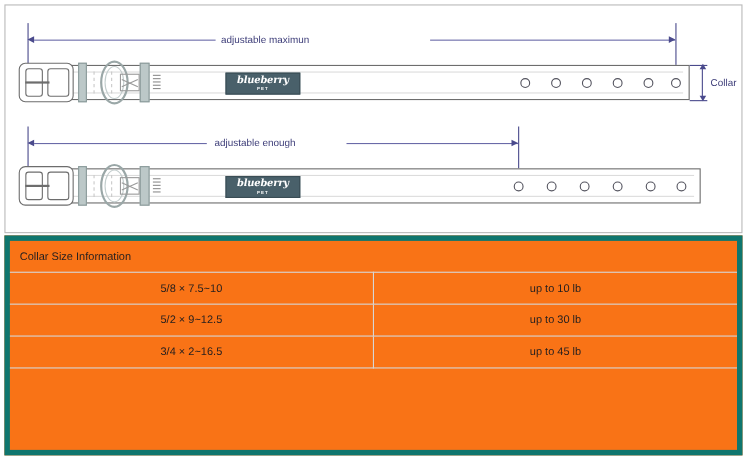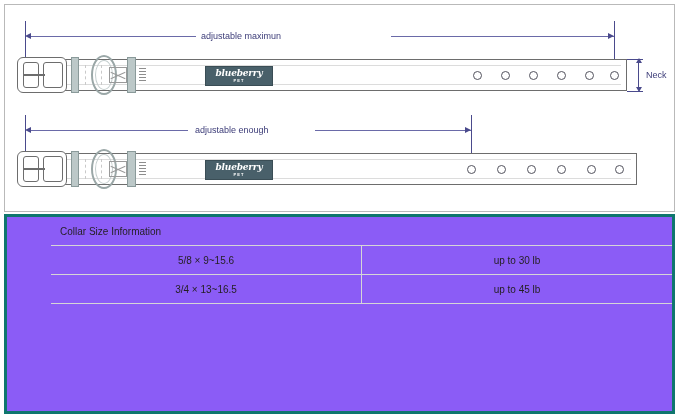--- a/index.html
+++ b/index.html
@@ -3,21 +3,21 @@
 <meta charset="utf-8">
 <style>
   html,body{margin:0;padding:0;background:#ffffff;}
   body{width:679px;height:418px;position:relative;overflow:hidden;
        font-family:"Liberation Sans","DejaVu Sans",sans-serif;color:#231f20;}
 
   
   #diagram-panel{position:absolute;left:4px;top:4px;width:671px;height:208px;
        border:1px solid #b9b9b9;box-sizing:border-box;background:#fff;}
   #table-panel{position:absolute;left:4px;top:214px;width:671px;height:200px;
-       border:3px solid #0f766e;box-sizing:border-box;background:#8b5cf6;padding-left:44px;}
+       border:5px solid #0f766e;box-sizing:border-box;background:#f97316;}
 
   
   .collar{position:absolute;}
   .strap{position:absolute;background:#ffffff;border:1px solid #6d6d6d;
          box-sizing:border-box;}
   .strap-inner{position:absolute;border-top:1px solid #dcdcdc;
          border-bottom:1px solid #dcdcdc;box-sizing:border-box;}
   .hole{position:absolute;width:9px;height:9px;border-radius:50%;
         border:1px solid #53535e;box-sizing:border-box;background:#fff;}
 
@@ -134,21 +134,21 @@
     <div class="hole" style="left:580px;top:66px;"></div>
     <div class="hole" style="left:605px;top:66px;"></div>
   </div>
 
   <div>
     <div class="width-tick" style="left:622px;top:54px;width:16px;height:1px;"></div>
     <div class="width-tick" style="left:622px;top:86px;width:16px;height:1px;"></div>
     <div class="dim-ext" style="left:633px;top:57px;height:26px;"></div>
     <div class="arrow-u" style="left:631px;top:53px;"></div>
     <div class="arrow-d" style="left:631px;top:82px;"></div>
-    <div class="dim-label" style="left:641px;top:65px;">Neck</div>
+    <div class="dim-label" style="left:641px;top:65px;">Collar</div>
   </div>
 
   <div>
     <div class="dim-ext" style="left:20px;top:110px;height:45px;"></div>
     <div class="dim-ext" style="left:466px;top:110px;height:45px;"></div>
     <div class="dim-line" style="left:26px;top:125px;width:157px;"></div>
     <div class="dim-line" style="left:310px;top:125px;width:156px;"></div>
     <div class="arrow-l" style="left:20px;top:122px;"></div>
     <div class="arrow-r" style="left:460px;top:122px;"></div>
     <div class="dim-label" style="left:190px;top:120px;">adjustable enough</div>
@@ -195,22 +195,26 @@
   </div>
 </div>
 
 <div id="table-panel">
   <table class="tbl">
     <tbody>
       <tr>
         <td class="cap-cell" colspan="2">Collar Size Information</td>
       </tr>
       <tr>
-        <td class="ctr col-div">5/8 × 9~15.6</td>
+        <td class="ctr col-div">5/8 × 7.5~10</td>
+        <td class="ctr">up to 10 lb</td>
+      </tr>
+      <tr>
+        <td class="ctr col-div">5/2 × 9~12.5</td>
         <td class="ctr">up to 30 lb</td>
       </tr>
       <tr>
-        <td class="ctr col-div">3/4 × 13~16.5</td>
+        <td class="ctr col-div">3/4 × 2~16.5</td>
         <td class="ctr">up to 45 lb</td>
       </tr>
     </tbody>
   </table>
 </div>
 
 </body></html>

